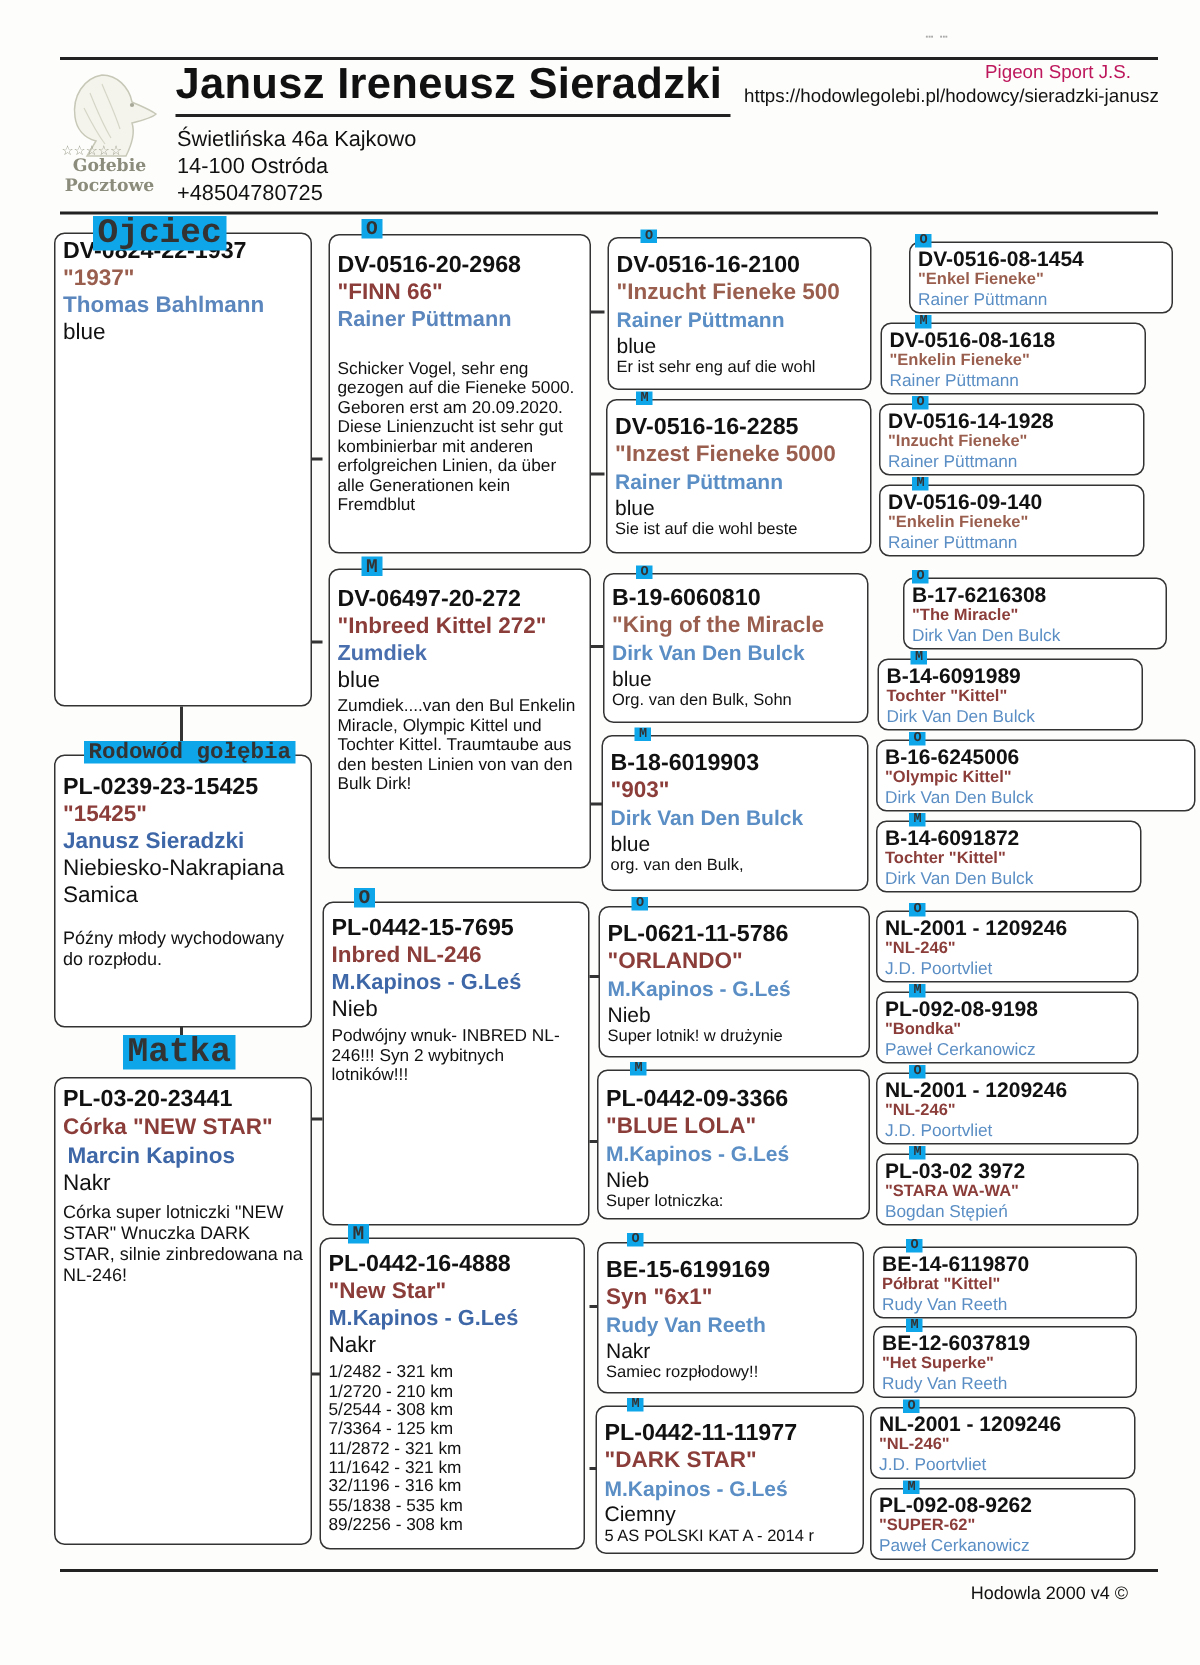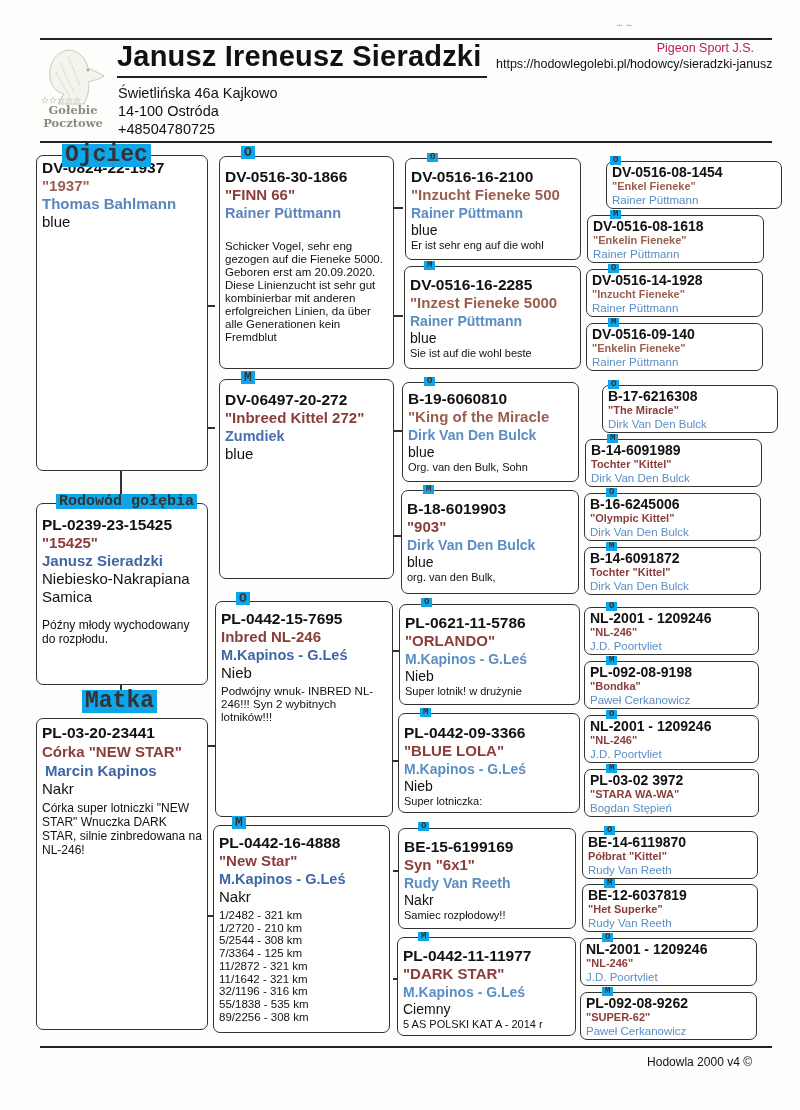--- a/index.html
+++ b/index.html
@@ -119,32 +119,33 @@
 <div class="box g1" style="left:36px; top:718px; width:172px; height:312px;">
   <div class="ring" style="margin-top:2px;">PL-03-20-23441</div>
   <div class="name" style="line-height:19px;">Córka "NEW STAR"</div>
   <div class="owner" style="color:#3e67a8; padding-left:3px;">Marcin Kapinos</div>
   <div class="color">Nakr</div>
   <div class="note" style="margin-top:3px;">Córka super lotniczki "NEW STAR" Wnuczka DARK STAR, silnie zinbredowana na NL-246!</div>
 </div>
 <div class="lbl big" style="left:82px; top:671px;margin-top:19px;">Matka</div>
 
 <div class="box g2" style="left:219px; top:156px; width:175px; height:213px;">
-  <div class="ring" style="margin-top:8px;">DV-0516-30-1866</div>
+  <div class="ring" style="margin-top:8px;">DV-0516-20-2968</div>
   <div class="name">"FINN 66"</div>
   <div class="owner" style="color:#5a86bd;">Rainer Püttmann</div>
   <div class="note" style="margin-top:18px;">Schicker Vogel, sehr eng gezogen auf die Fieneke 5000. Geboren erst am 20.09.2020. Diese Linienzucht ist sehr gut kombinierbar mit anderen erfolgreichen Linien, da über alle Generationen kein Fremdblut</div>
 </div>
 <div class="lbl sm" style="left:241px; top:146px;">O</div>
 
 <div class="box g2" style="left:219px; top:379px; width:175px; height:200px;">
   <div class="ring" style="margin-top:8px;">DV-06497-20-272</div>
   <div class="name">"Inbreed Kittel 272"</div>
   <div class="owner" style="color:#4a6fae;">Zumdiek</div>
   <div class="color">blue</div>
+  <div class="note" style="margin-top:2px;">Zumdiek....van den Bul Enkelin Miracle, Olympic Kittel und Tochter Kittel. Traumtaube aus den besten Linien von van den Bulk Dirk!</div>
 </div>
 <div class="lbl sm" style="left:241px; top:371px;">M</div>
 
 <div class="box g2" style="left:215px; top:601px; width:178px; height:216px;">
   <div class="ring" style="margin-top:5px;">PL-0442-15-7695</div>
   <div class="name">Inbred NL-246</div>
   <div class="owner" style="color:#3e67a8;">M.Kapinos - G.Leś</div>
   <div class="color">Nieb</div>
   <div class="note" style="margin-top:3px;">Podwójny wnuk- INBRED NL-246!!! Syn 2 wybitnych lotników!!!</div>
 </div>
@@ -276,21 +277,21 @@
 </div>
 <div class="lbl xs" style="left:608px; top:380px;">O</div>
 
 <div class="box g4" style="left:585px; top:439px; width:177px; height:48px;">
   <div class="ring">B-14-6091989</div>
   <div class="name">Tochter "Kittel"</div>
   <div class="owner lite">Dirk Van Den Bulck</div>
 </div>
 <div class="lbl xs" style="left:607px; top:434px;">M</div>
 
-<div class="box g4" style="left:584px; top:493px; width:177px; height:48px;">
+<div class="box g4" style="left:584px; top:493px; width:213px; height:48px;">
   <div class="ring">B-16-6245006</div>
   <div class="name">"Olympic Kittel"</div>
   <div class="owner lite">Dirk Van Den Bulck</div>
 </div>
 <div class="lbl xs" style="left:606px; top:488px;">O</div>
 
 <div class="box g4" style="left:584px; top:547px; width:177px; height:48px;">
   <div class="ring">B-14-6091872</div>
   <div class="name">Tochter "Kittel"</div>
   <div class="owner lite">Dirk Van Den Bulck</div>

